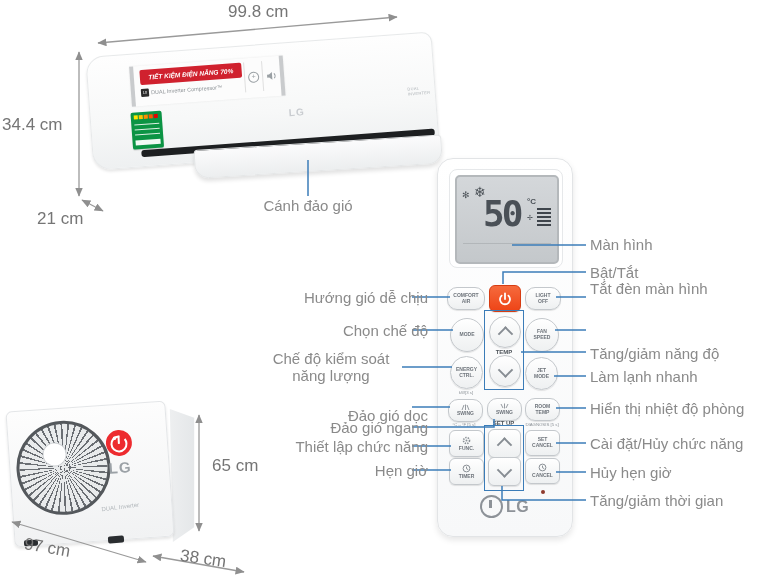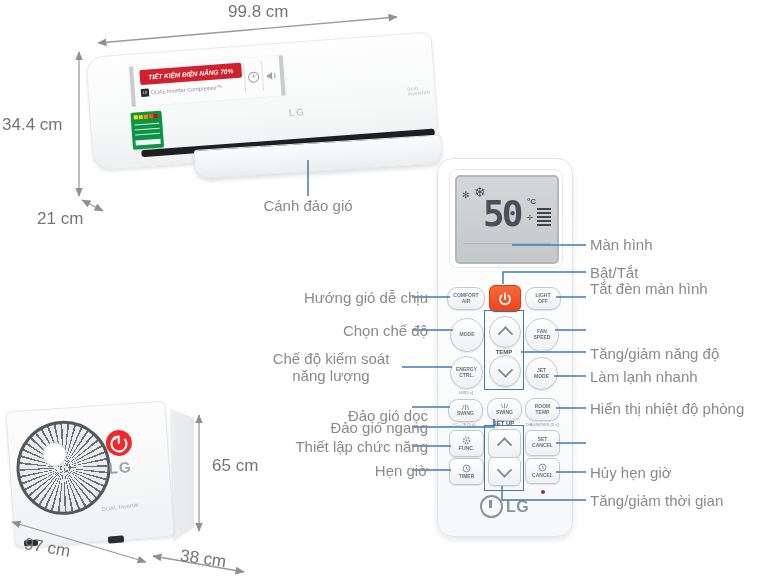--- a/index.html
+++ b/index.html
@@ -283,16 +283,17 @@
   <div class="callout left" style="top:419px;">Đảo gió ngang</div>
   <div class="callout left" style="top:438px;">Thiết lập chức năng</div>
   <div class="callout left" style="top:462px;">Hẹn giờ</div>
 
   <div class="callout right" style="top:236px;">Màn hình</div>
   <div class="callout right" style="top:264px;">Bật/Tắt</div>
   <div class="callout right" style="top:280px;">Tắt đèn màn hình</div>
   <div class="callout right" style="top:345px;">Tăng/giảm năng độ</div>
   <div class="callout right" style="top:368px;">Làm lạnh nhanh</div>
   <div class="callout right" style="top:400px;">Hiển thị nhiệt độ phòng</div>
+  <div class="callout right" style="top:435px;">Cài đặt/Hủy chức năng</div>
   <div class="callout right" style="top:464px;">Hủy hẹn giờ</div>
   <div class="callout right" style="top:492px;">Tăng/giảm thời gian</div>
 
 </div>
 
 </body></html>

